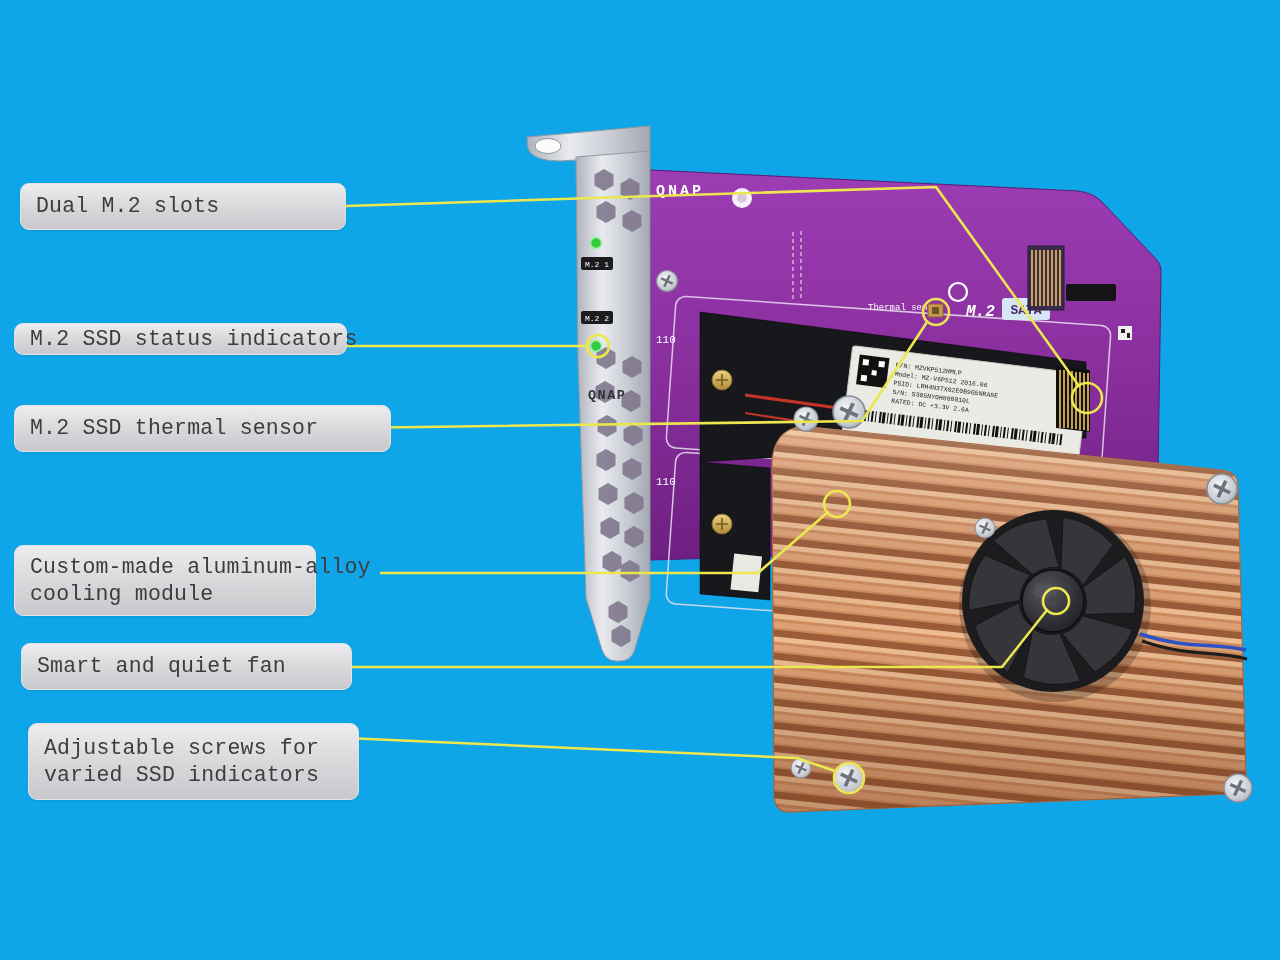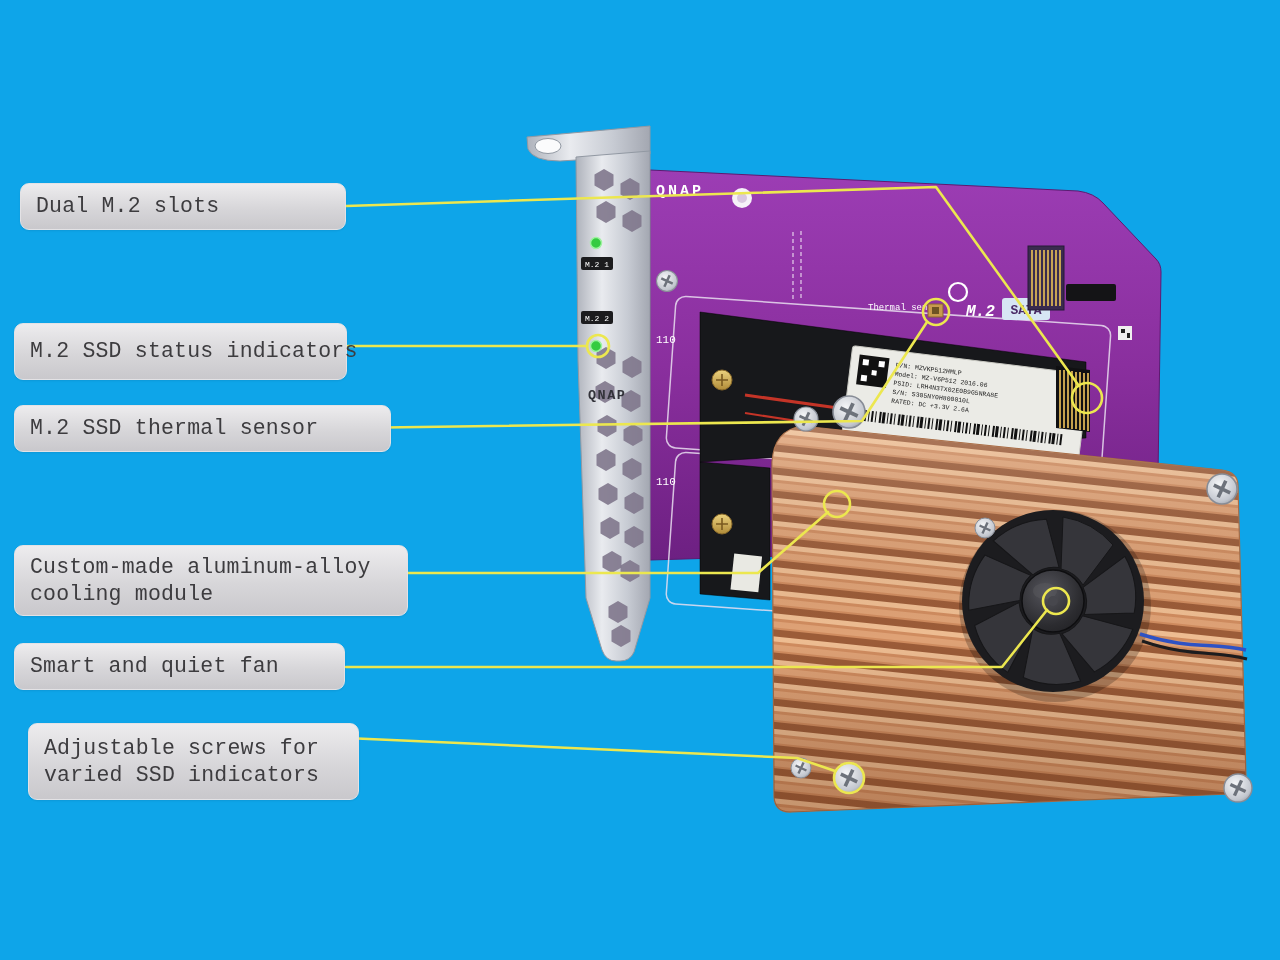--- a/index.html
+++ b/index.html
@@ -239,34 +239,34 @@
 
     <polyline points="346,738 797,758 835,771"></polyline>
     <circle cx="849" cy="778" r="15"></circle>
   </g>
 </svg>
 
 <div class="callout-label" style="top:183px;left:20px;width:326px;height:47px">
   <span>Dual M.2 slots</span>
 </div>
 
-<div class="callout-label" style="top:323px;left:14px;width:333px;height:57px">
+<div class="callout-label" style="top:323px;left:14px;width:333px;height:32px">
   <span>M.2 SSD status indicators</span>
 </div>
 
 <div class="callout-label" style="top:405px;left:14px;width:377px;height:47px">
   <span>M.2 SSD thermal sensor</span>
 </div>
 
-<div class="callout-label" style="top:545px;left:14px;width:394px;height:71px">
+<div class="callout-label" style="top:545px;left:14px;width:302px;height:71px">
   <span>Custom-made aluminum-alloy</span>
   <span>cooling module</span>
 </div>
 
-<div class="callout-label" style="top:643px;left:14px;width:331px;height:47px">
+<div class="callout-label" style="top:643px;left:21px;width:331px;height:47px">
   <span>Smart and quiet fan</span>
 </div>
 
 <div class="callout-label" style="top:723px;left:28px;width:331px;height:77px">
   <span>Adjustable screws for</span>
   <span>varied SSD indicators</span>
 </div>
 
 </div>
 

